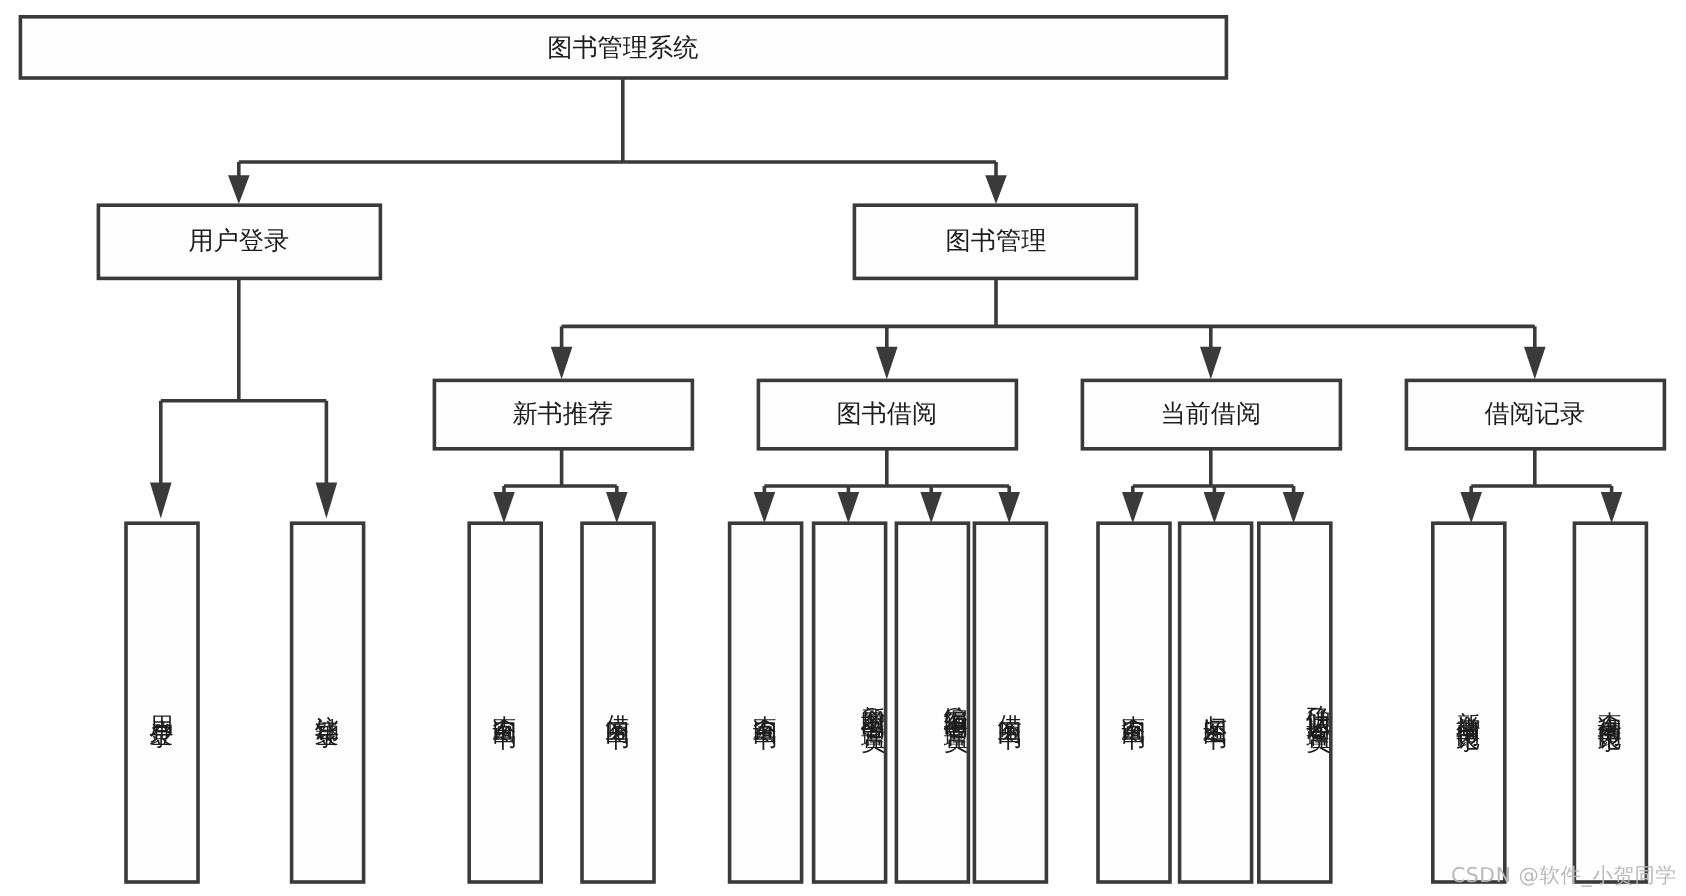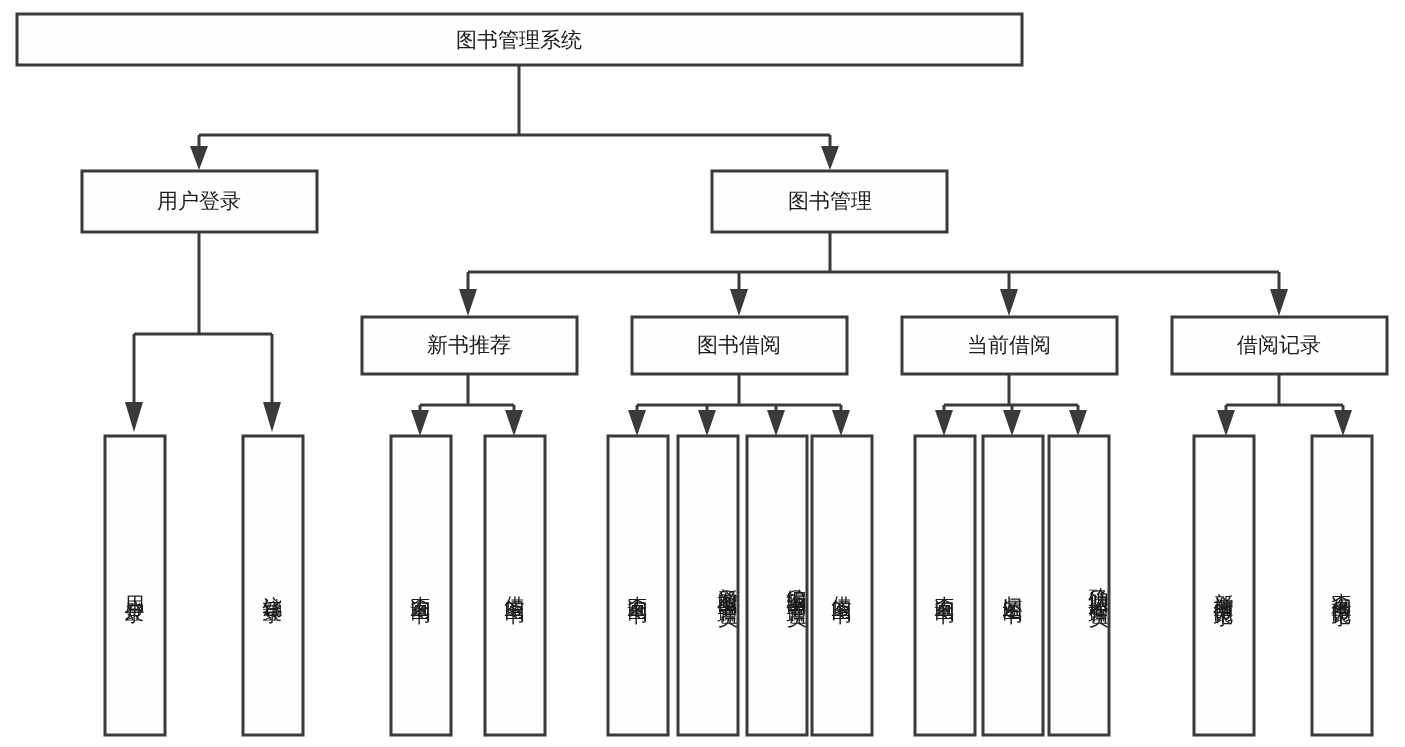--- a/index.html
+++ b/index.html
@@ -190,13 +190,14 @@
   <div class="node-label-v" style="left:608px; top:436px; width:60px; height:299px; display:flex; align-items:center; justify-content:center;">查询图书</div>
   <div class="node-label-v" style="left:678px; top:442px; width:60px; height:287px; display:flex; align-items:flex-start; justify-content:center;">新增图书（管理员）</div>
   <div class="node-label-v" style="left:747px; top:442px; width:60px; height:287px; display:flex; align-items:flex-start; justify-content:center;">编辑图书（管理员）</div>
   <div class="node-label-v" style="left:812px; top:436px; width:60px; height:299px; display:flex; align-items:center; justify-content:center;">借阅图书</div>
   <div class="node-label-v" style="left:915px; top:436px; width:60px; height:299px; display:flex; align-items:center; justify-content:center;">查询图书</div>
   <div class="node-label-v" style="left:983px; top:436px; width:60px; height:299px; display:flex; align-items:center; justify-content:center;">归还图书</div>
   <div class="node-label-v" style="left:1049px; top:442px; width:60px; height:287px; display:flex; align-items:flex-start; justify-content:center;">确认归还（管理员）</div>
   <div class="node-label-v" style="left:1194px; top:436px; width:60px; height:299px; display:flex; align-items:center; justify-content:center;">新增借阅记录</div>
   <div class="node-label-v" style="left:1312px; top:436px; width:60px; height:299px; display:flex; align-items:center; justify-content:center;">查询借阅记录</div>
 
+  <div class="watermark">CSDN @软件_小贺同学</div>
 </div>
 
 </body></html>

